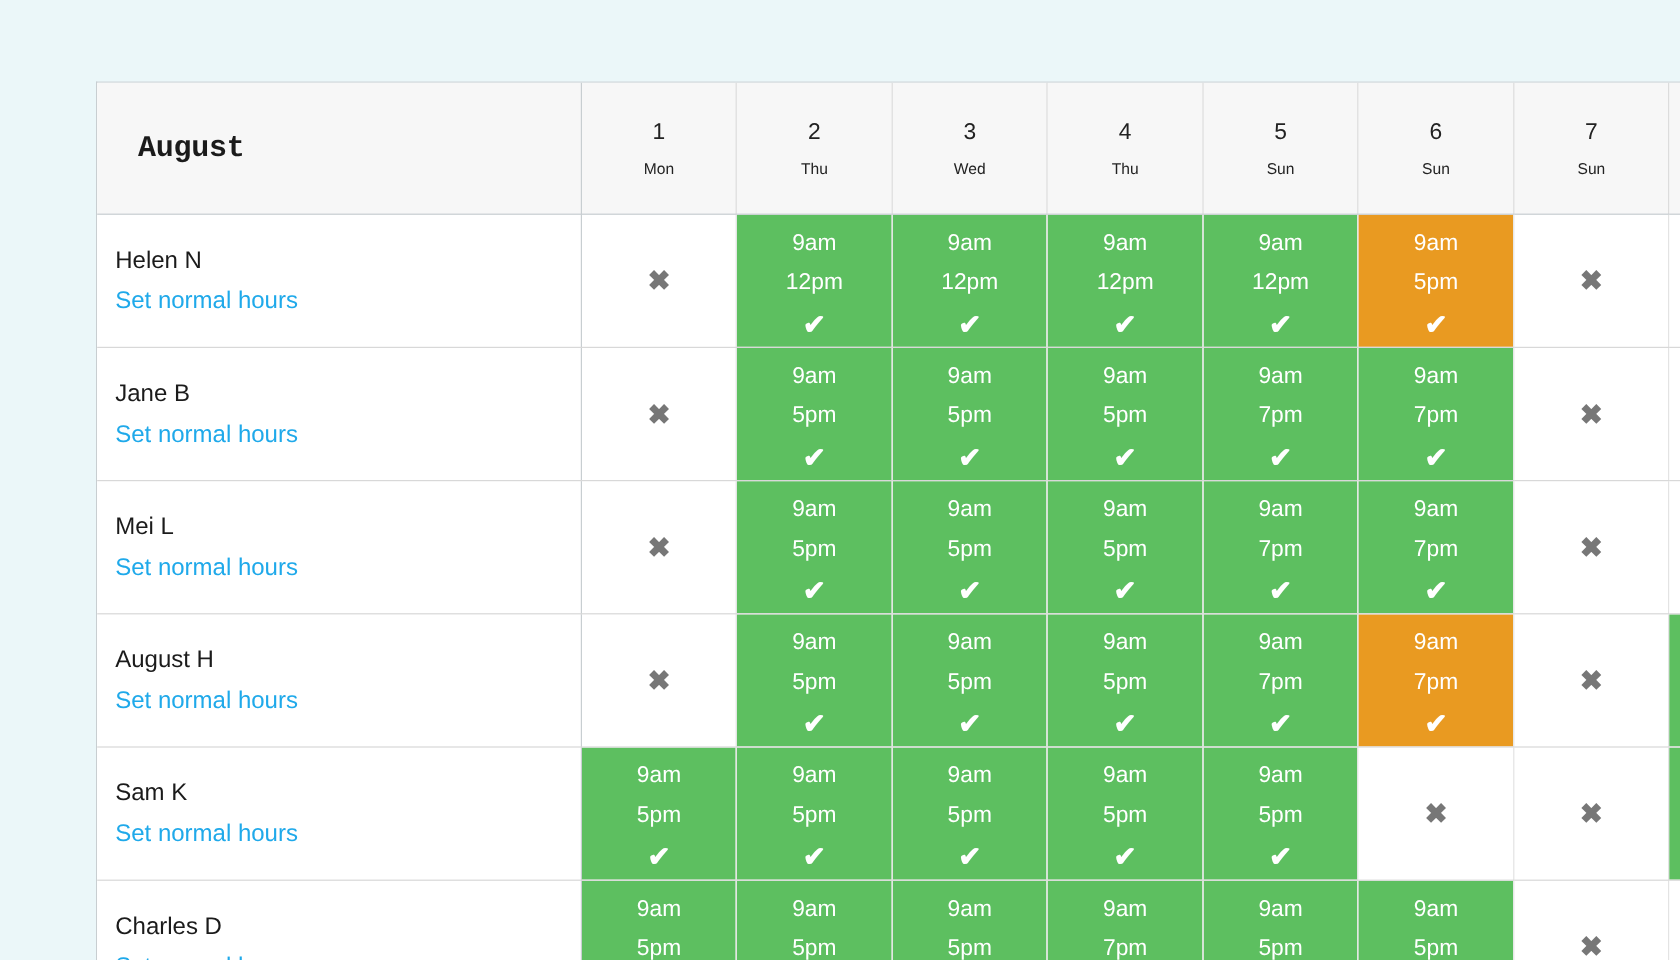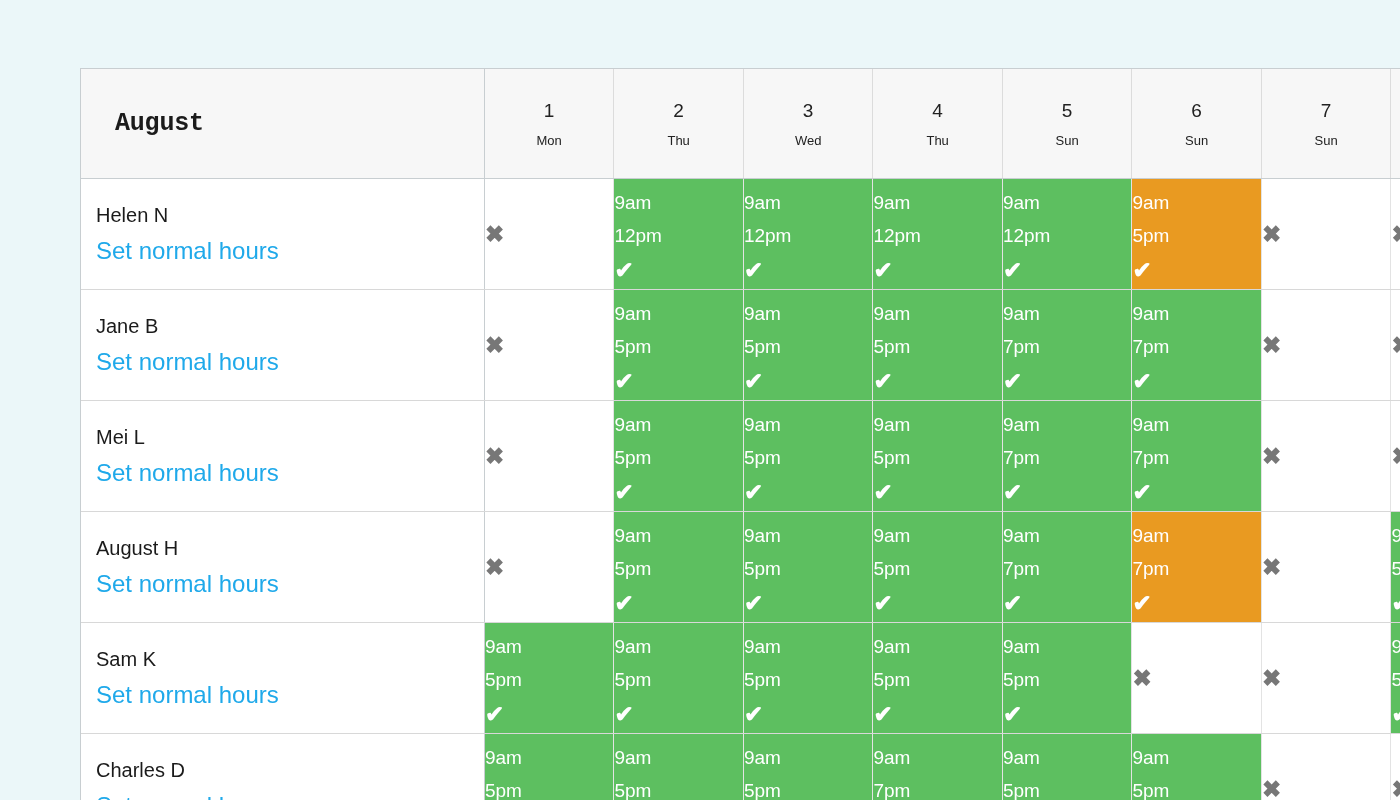--- a/index.html
+++ b/index.html
@@ -77,40 +77,40 @@
   }
 
   
   tbody td {
     padding: 0;
     margin: 0;
     height: 110px;
     border-bottom: 1px solid #d8d8d8;
     border-right: 1px solid #e3e3e3;
     vertical-align: middle;
-    text-align: left;
+    text-align: center;
     background: #ffffff;
   }
 
   td.name-cell {
     text-align: left;
     padding-left: 15px;
     border-right: 1px solid #c8ced1;
     background: #ffffff;
   }
   .person-name {
     display: block;
     font-size: 20px;
     color: #1b1b1b;
     line-height: 1.0;
     margin-bottom: 14px;
   }
   .set-hours-link {
     display: inline-block;
-    font-size: 24px;
+    font-size: 20px;
     color: #1fa9ea;
     line-height: 1.0;
     cursor: pointer;
   }
 
   
   .shift {
     display: block;
     width: 100%;
     height: 110px;

